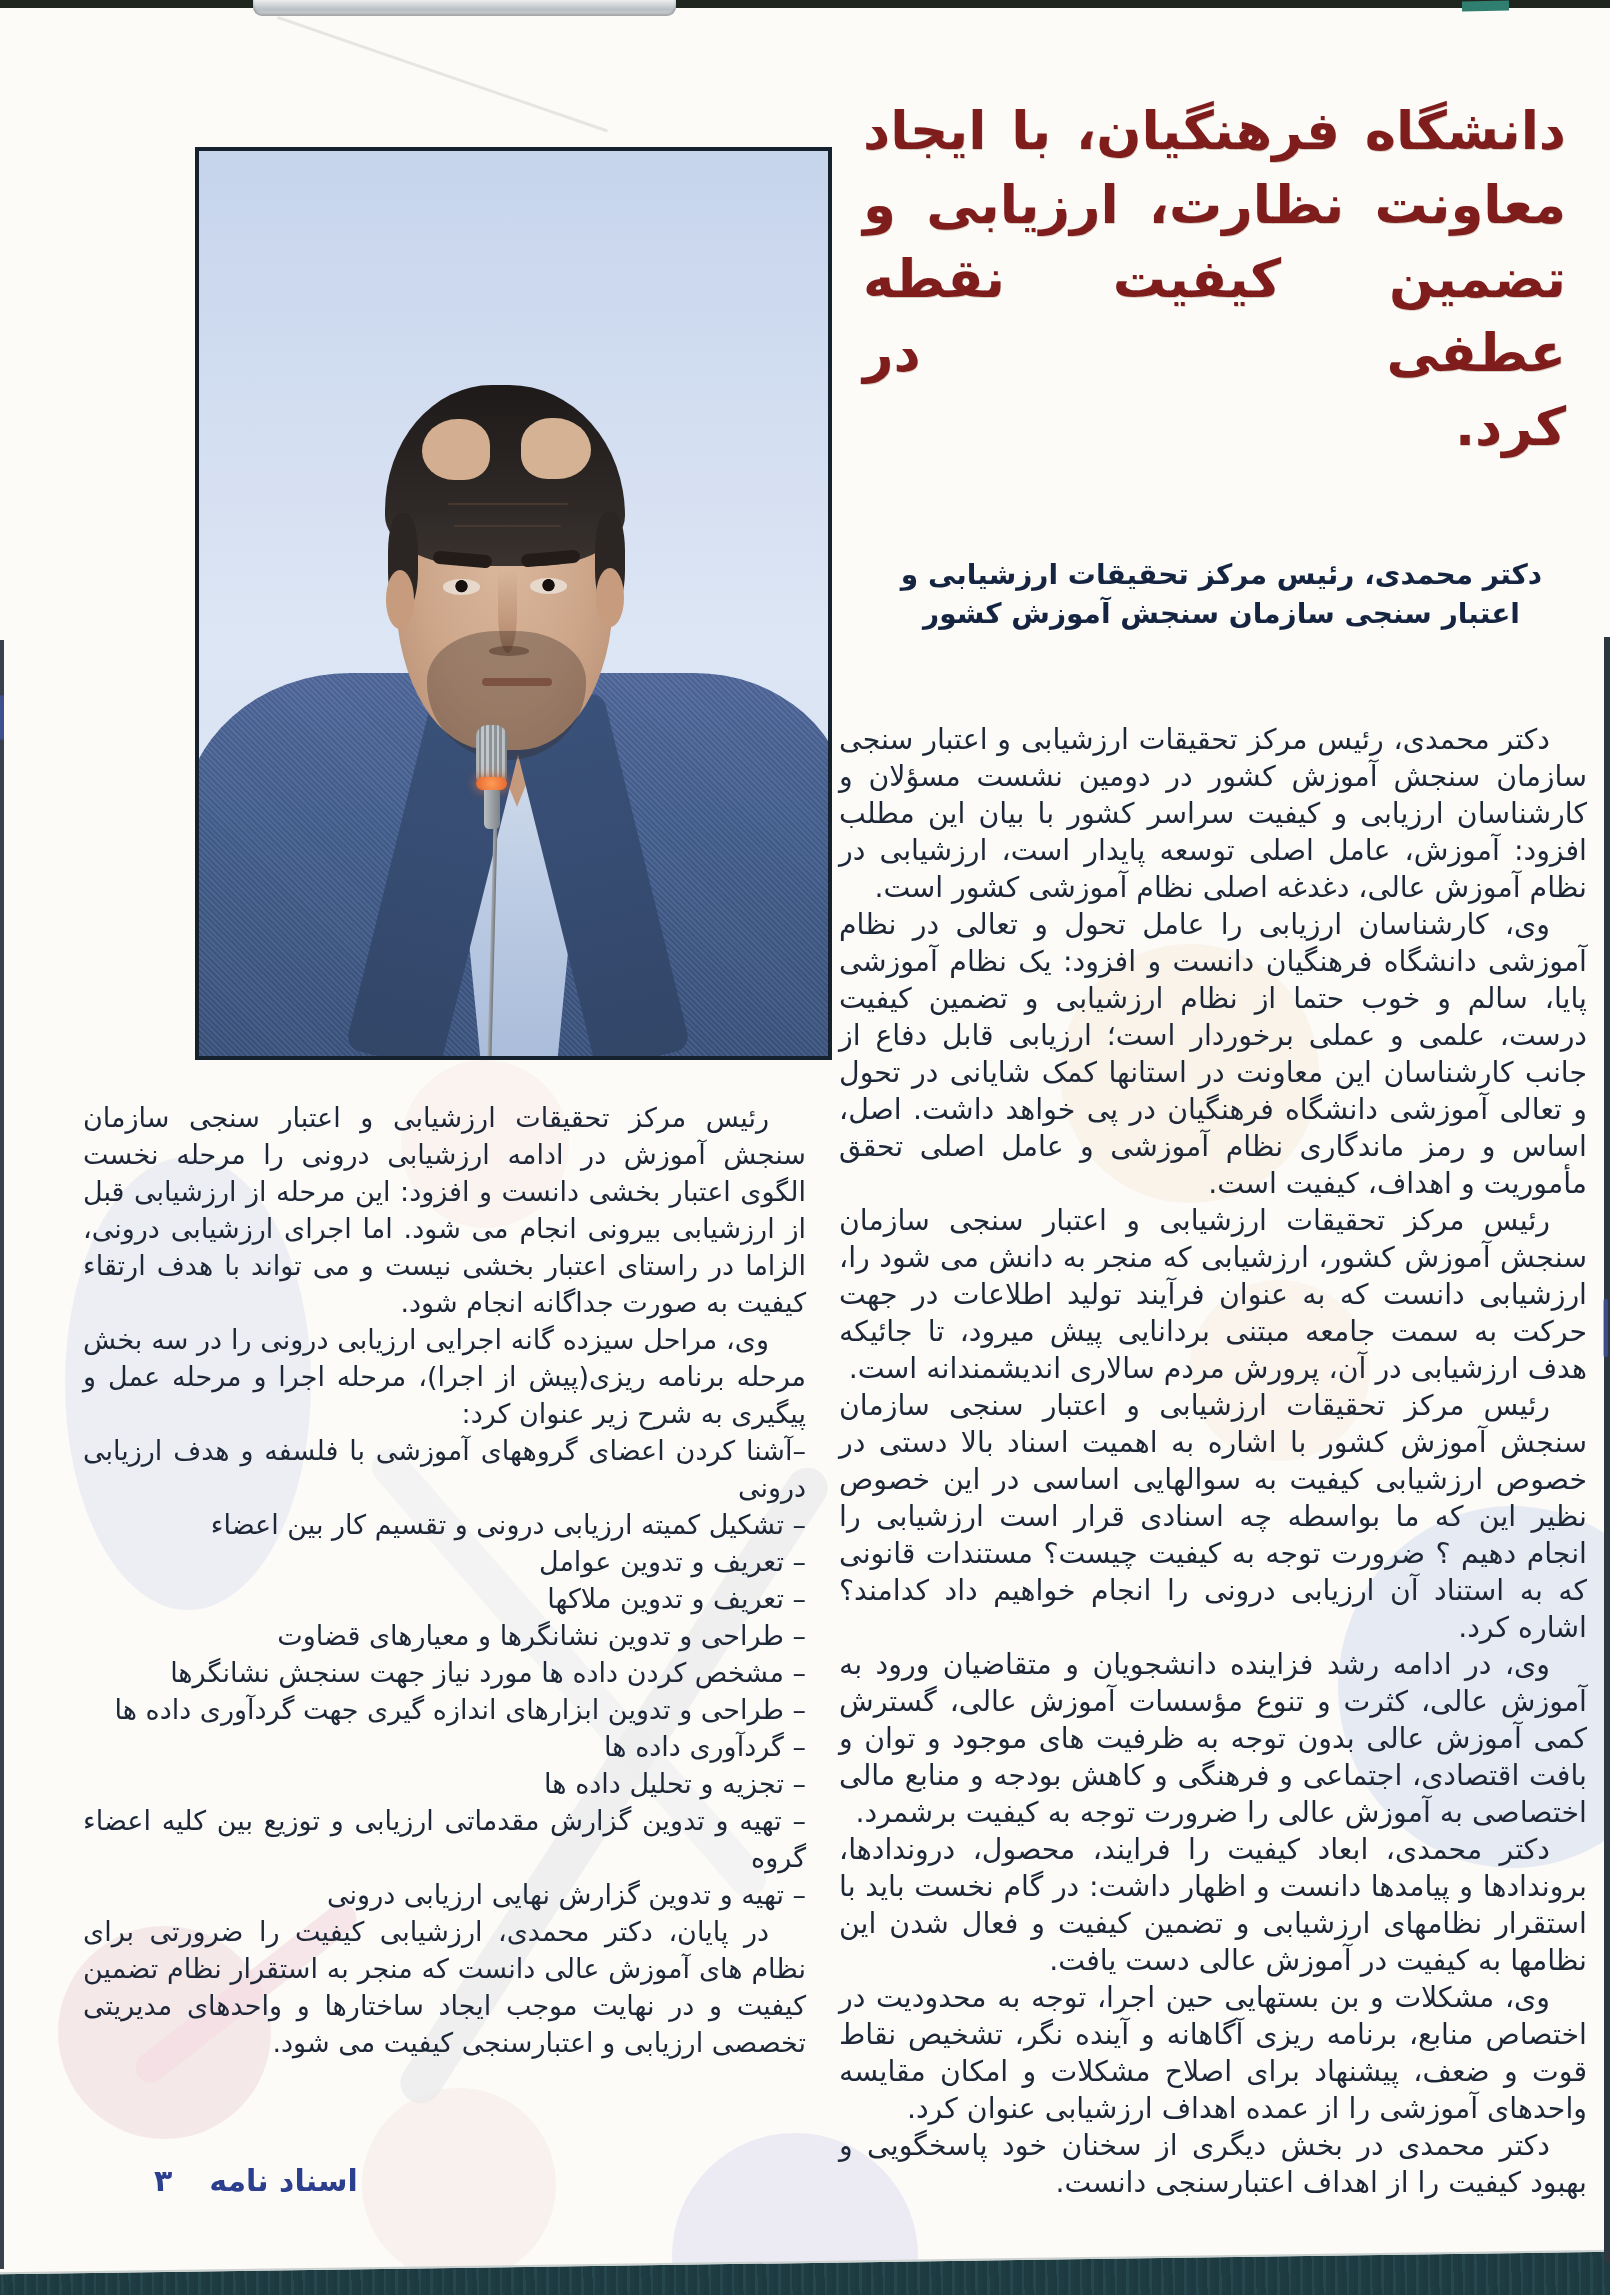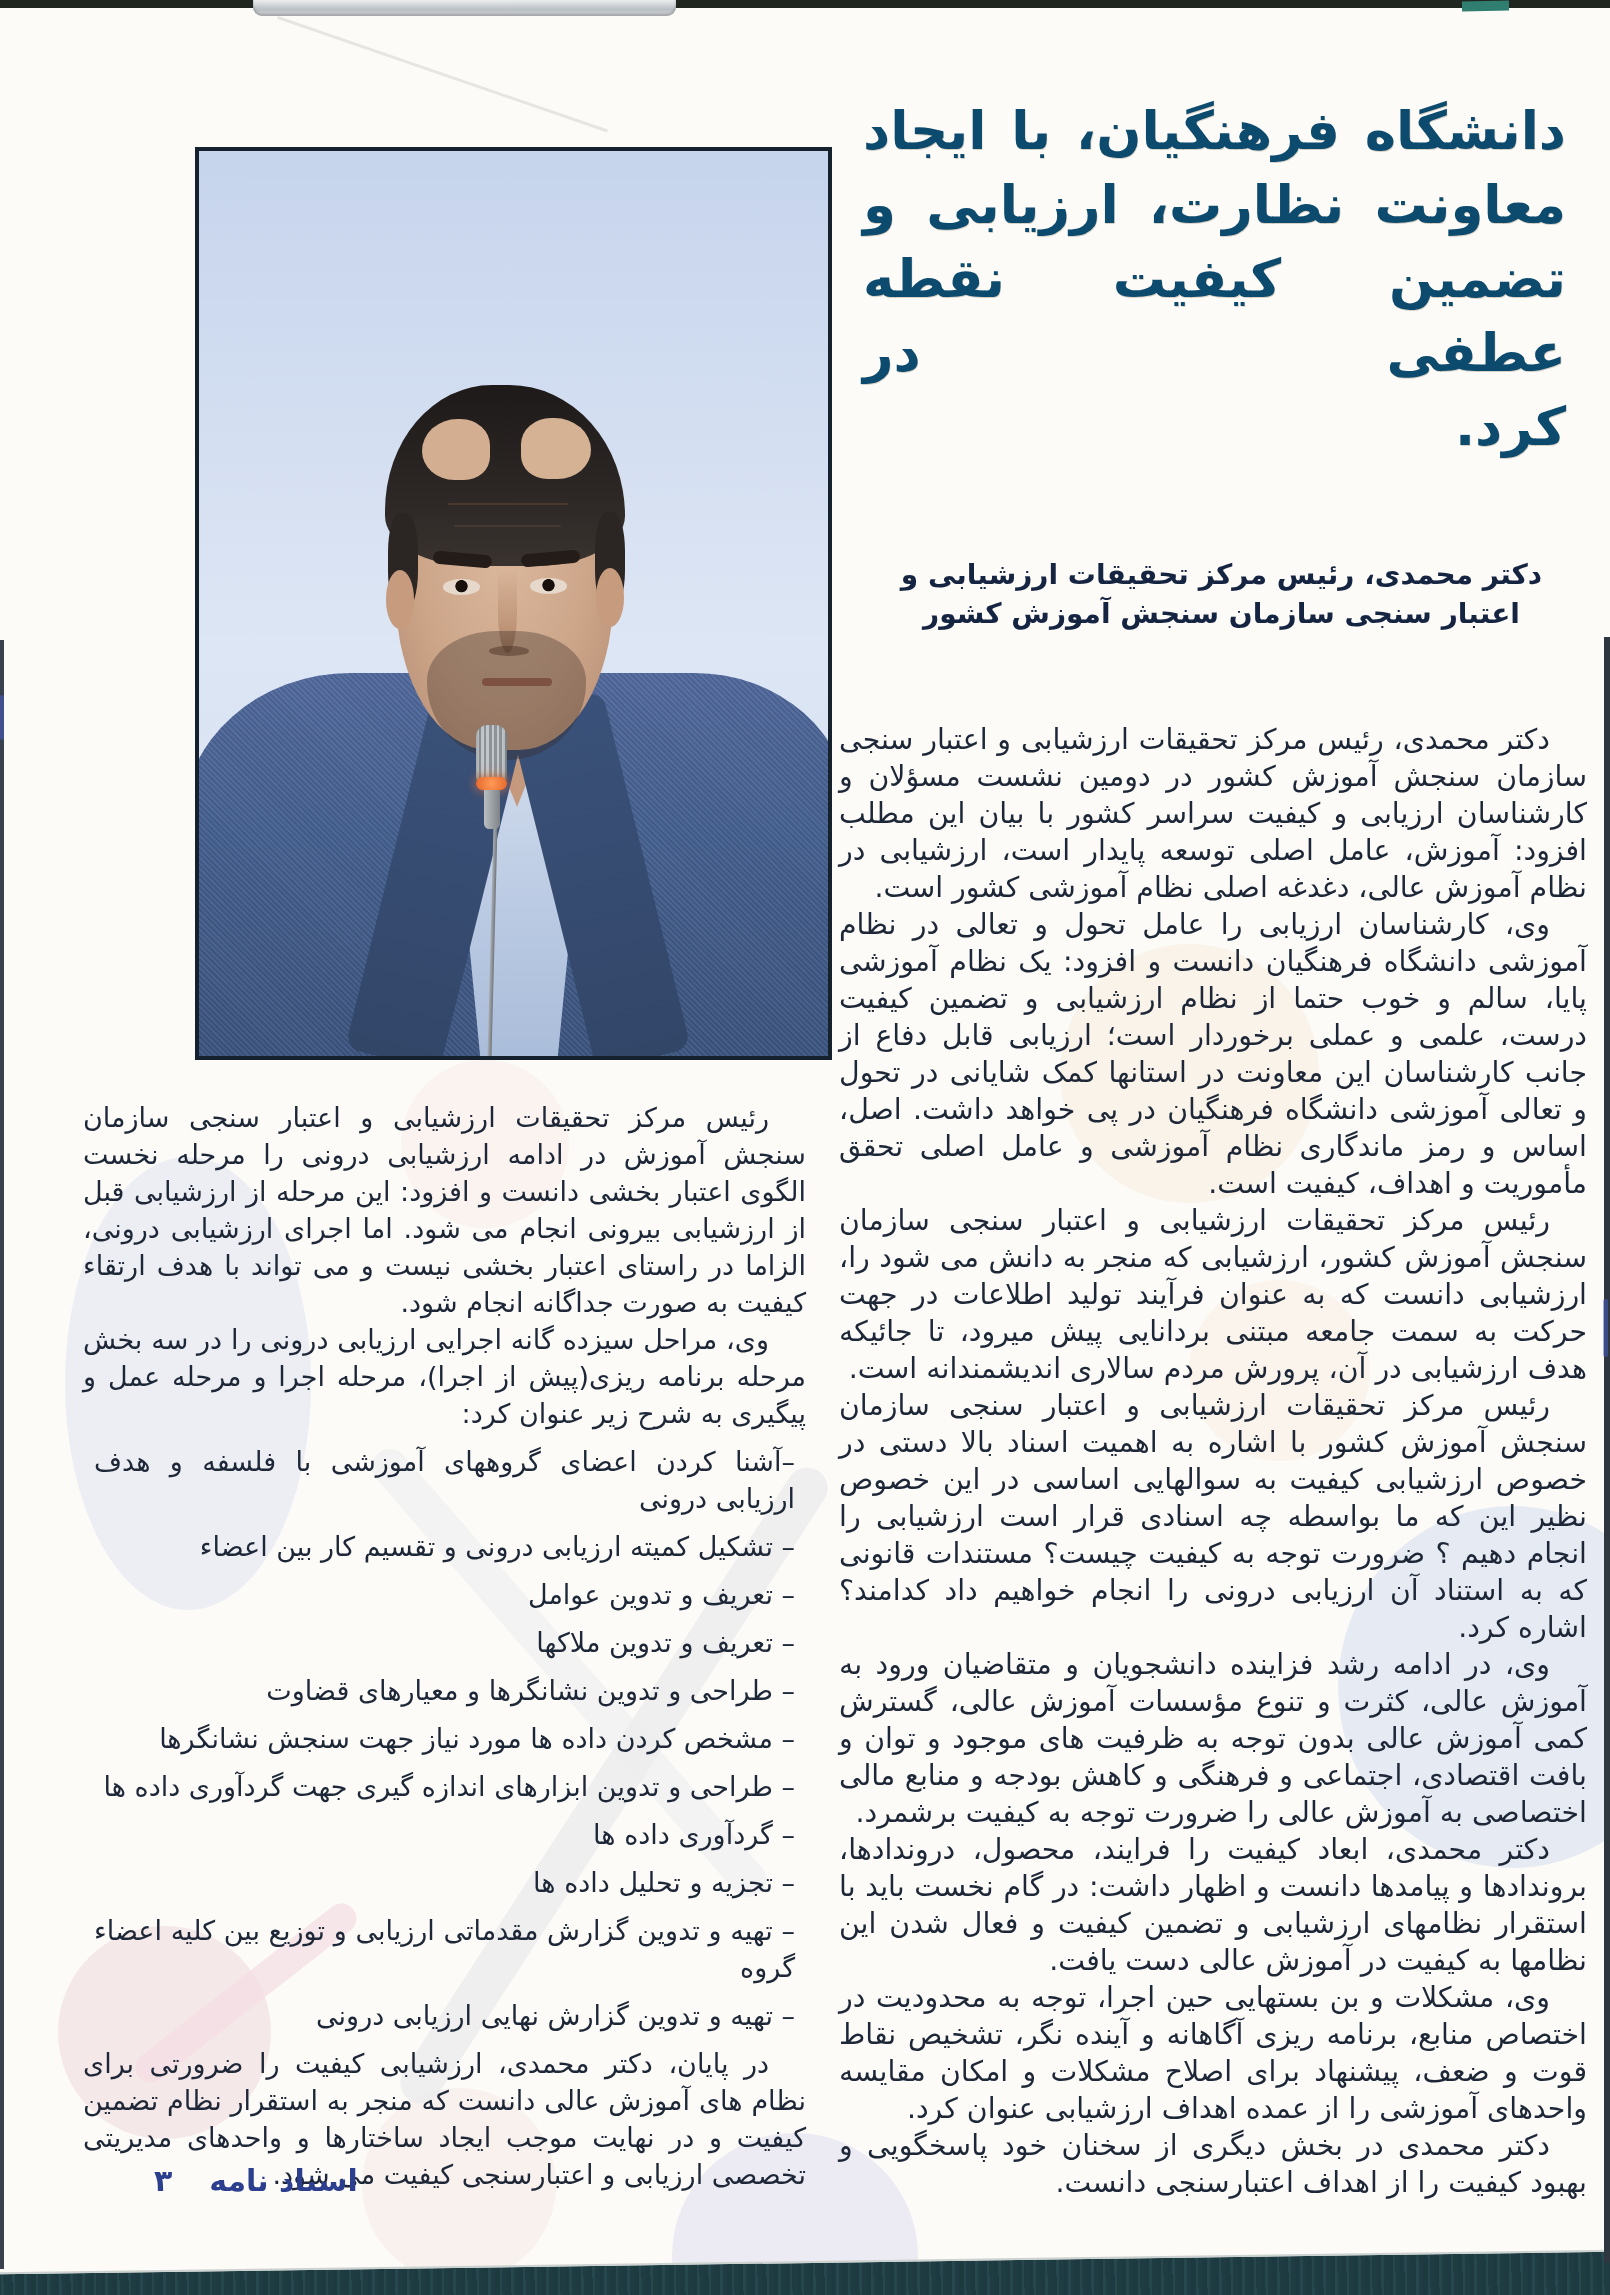--- a/index.html
+++ b/index.html
@@ -97,31 +97,31 @@
   .mic-head{left:277px;top:574px;width:31px;height:57px;border-radius:11.6px 11.6px 5.2px 5.2px;
     background:repeating-linear-gradient(90deg,#c2c7cb 0 2.6px,#8d9297 2.6px 5.2px);
     box-shadow:inset 0 -5.2px 6.5px rgba(0,0,0,.3);}
   .mic-ring{left:277px;top:626px;width:31px;height:13px;border-radius:6.5px;
     background:radial-gradient(circle at 50% 50%,#ff9a55,#e4662c);
     box-shadow:0 0 10.3px rgba(255,120,50,.8);}
   .mic-neck{left:285px;top:639px;width:15.5px;height:39px;border-radius:0 0 5.2px 5.2px;
     background:linear-gradient(90deg,#b9bec2,#7e8387);}
   
   .headline{position:absolute;left:863px;top:94px;width:703px;z-index:3;
-    color:#0c4a6e;font-weight:bold;font-size:53px;line-height:74px;direction:rtl;
+    color:#7f1d1d;font-weight:bold;font-size:53px;line-height:74px;direction:rtl;
     text-shadow:0.6px 1.3px 0 rgba(90,60,20,.22);}
   .headline-line{text-align:justify;text-align-last:justify;}
   .headline-line:last-child{text-align-last:right;}
   .byline{position:absolute;left:866px;top:555px;width:711px;z-index:3;
     color:#152441;font-weight:bold;font-size:28px;line-height:39px;direction:rtl;text-align:center;}
   .col{position:absolute;z-index:3;direction:rtl;text-align:justify;color:#1d2737;}
   .col-right{left:839px;top:721px;width:748px;font-size:28.4px;line-height:37px;}
   .col-left{left:83px;top:1099px;width:723px;font-size:27px;line-height:37px;}
   .para{text-indent:37px;margin:0;}
-  .item{text-indent:0;margin:11px;}
+  .item{text-indent:0;margin:0;}
   .footer{position:absolute;left:154px;top:2163px;z-index:3;direction:rtl;
     display:flex;align-items:baseline;gap:37px;color:#2c3e8e;font-weight:bold;font-size:30px;}
 </style>
 </head>
 <body>
 
 <div class="page">
 
   <div class="blob b1"></div>
   <div class="blob b2"></div>

